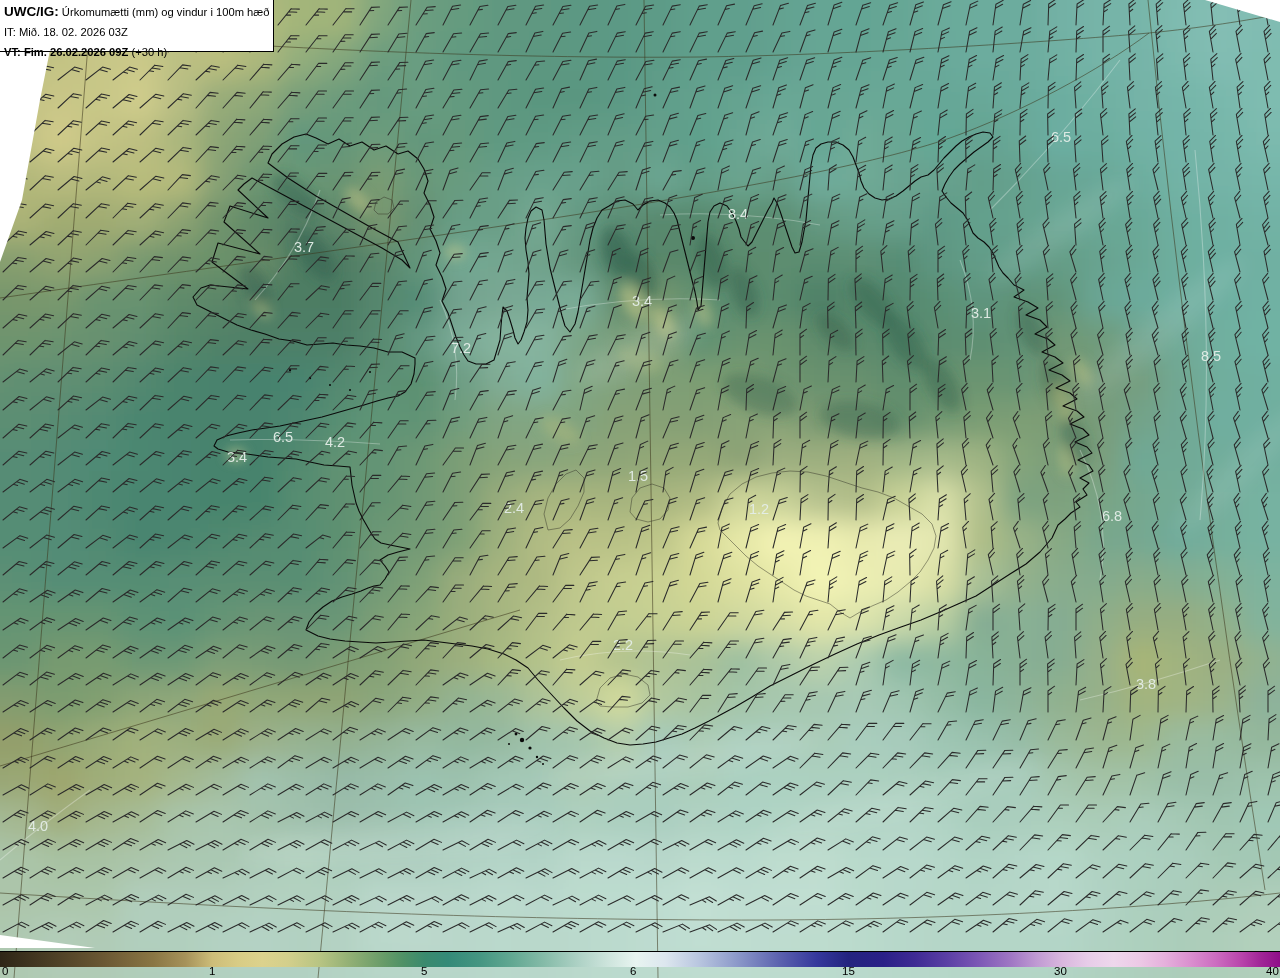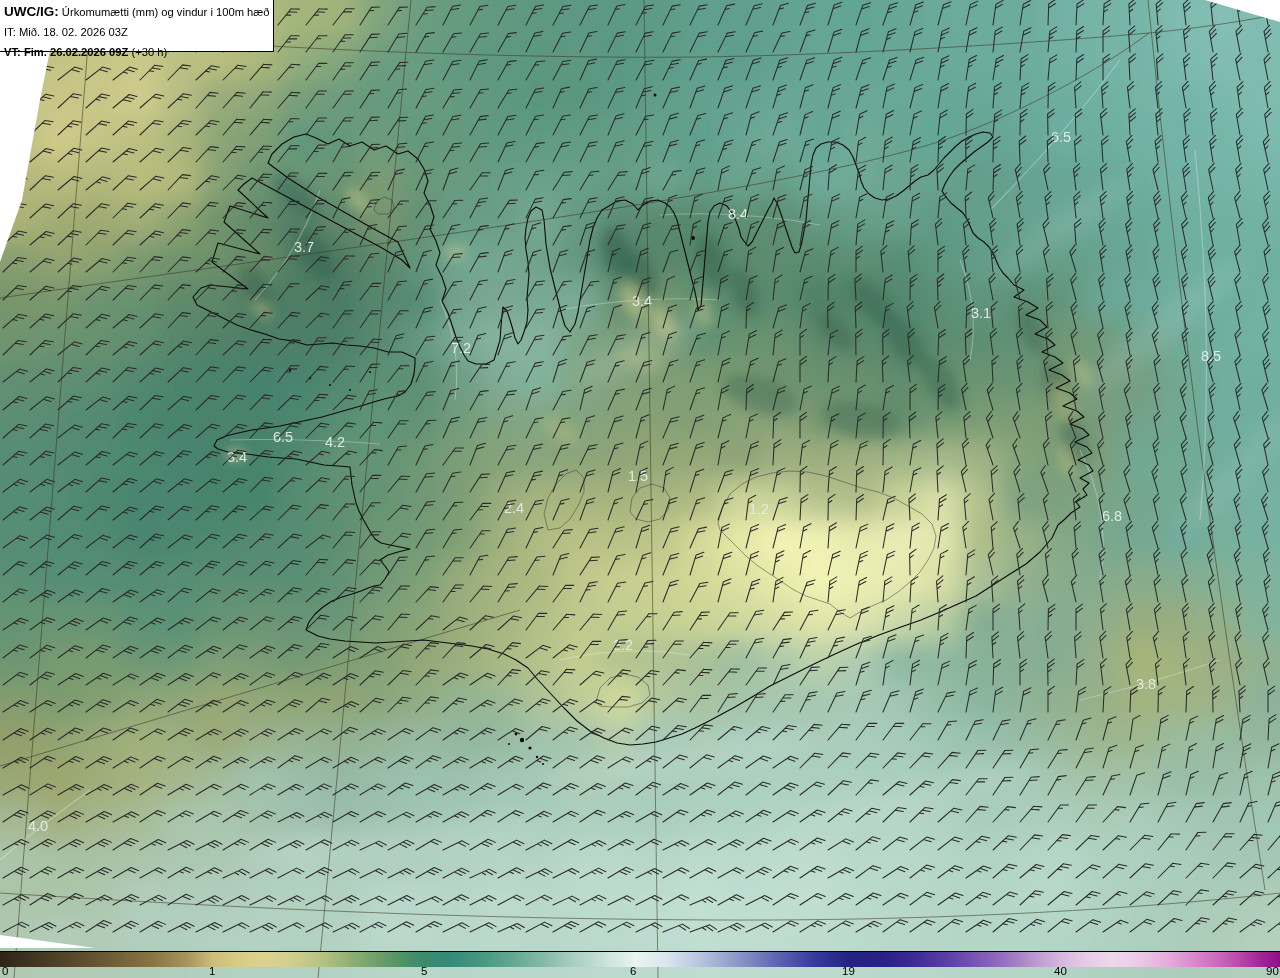--- a/index.html
+++ b/index.html
@@ -2822,15 +2822,15 @@
 <div class="titlebox">
 <div class="t1"><b class="big">UWC/IG:</b> Úrkomumætti (mm) og vindur i 100m hæð</div>
 <div>IT: Mið. 18. 02. 2026 03Z</div>
 <div><b>VT: Fim. 26.02.2026 09Z</b> (+30 h)</div>
 </div>
 <div class="cbar"></div>
 <div class="cl" style="left:2px">0</div>
 <div class="cl" style="left:209px">1</div>
 <div class="cl" style="left:421px">5</div>
 <div class="cl" style="left:630px">6</div>
-<div class="cl" style="left:842px">19</div>
-<div class="cl" style="left:1054px">40</div>
-<div class="cl" style="left:1266px">90</div>
+<div class="cl" style="left:842px">15</div>
+<div class="cl" style="left:1054px">30</div>
+<div class="cl" style="left:1266px">40</div>
 </div>
 </body></html>

